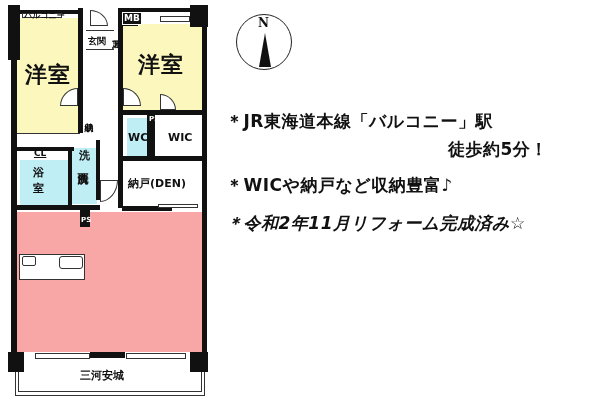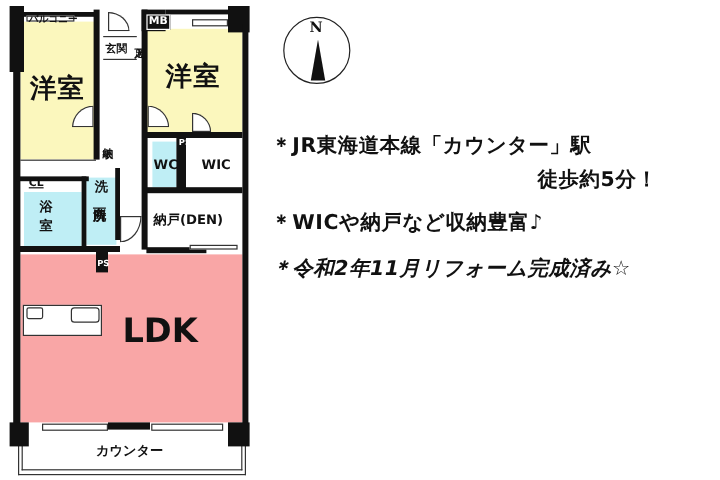--- a/index.html
+++ b/index.html
@@ -75,40 +75,39 @@
   <div class="room white" style="left:86px;top:30px;width:28px;height:20px;border-top:1px solid #333;border-bottom:1px solid #333;"></div>
 
   <div class="room white" style="left:19px;top:254px;width:66px;height:26px;border:1px solid #333;"></div>
   <div class="abs" style="left:22px;top:256px;width:14px;height:10px;border:1px solid #333;border-radius:2px;"></div>
   <div class="abs" style="left:59px;top:256px;width:24px;height:13px;border:1px solid #333;border-radius:3px;"></div>
 
   <div class="lbl big" style="left:25px;top:64px;">洋室</div>
   <div class="lbl big" style="left:138px;top:54px;">洋室</div>
   <div class="lbl xs" style="left:24px;top:12px;font-size:8px;">バルコニー</div>
   <div class="lbl xs" style="left:122px;top:12px;color:#fff;background:#111;border:1px solid #fff;padding:1px;">MB</div>
-  <div class="lbl xs" style="left:88px;top:37px;">玄関</div>
+  <div class="lbl xs" style="left:88px;top:37px;font-family:Liberation Serif, serif;">玄関</div>
   <div class="lbl xs vert" style="left:111px;top:34px;font-size:8px;">下足入</div>
   <div class="lbl xs vert" style="left:84px;top:116px;">収納</div>
-  <div class="lbl xs" style="left:24px;top:149px;text-decoration:underline;">CL</div>
+  <div class="lbl xs" style="left:34px;top:149px;text-decoration:underline;">CL</div>
   <div class="lbl sm" style="left:128px;top:132px;">WC</div>
   <div class="lbl sm" style="left:168px;top:132px;text-align:right;">WIC</div>
   <div class="lbl xs" style="left:149px;top:116px;font-size:7px;color:#fff;">PS</div>
   <div class="lbl sm" style="left:33px;top:167px;">浴</div>
   <div class="lbl sm" style="left:33px;top:183px;">室</div>
   <div class="lbl sm" style="left:79px;top:150px;">洗</div>
   <div class="lbl sm vert" style="left:77px;top:164px;">洗面所</div>
   <div class="lbl xs" style="left:81px;top:217px;font-size:7px;color:#fff;">PS</div>
   <div class="lbl sm" style="left:128px;top:178px;">納戸(DEN)</div>
-  <div class="lbl" style="left:102px;top:262px;font-size:28px;">LDK</div>
-  <div class="lbl sm" style="left:80px;top:370px;">カウンター</div>
+  <div class="lbl sm" style="left:80px;top:370px;">三河安城</div>
 </div>
 
 <div class="abs" style="left:236px;top:14px;width:56px;height:56px;border:1px solid #222;border-radius:50%;">
   <div class="lbl" style="left:21px;top:2px;font-size:12px;font-family:'DejaVu Serif', serif;">N</div>
   <svg width="56" height="56" style="position:absolute;left:0;top:0;">
     <polygon points="28,18 22,52 34,52" fill="#111"></polygon>
   </svg>
 </div>
 
-<div class="note" style="left:226px;top:110px;">＊JR東海道本線「カウンター」駅</div>
+<div class="note" style="left:226px;top:110px;">＊JR東海道本線「バルコニー」駅</div>
 <div class="note" style="left:448px;top:138px;">徒歩約5分！</div>
 <div class="note" style="left:226px;top:174px;">＊WICや納戸など収納豊富♪</div>
 <div class="note" style="left:226px;top:212px;font-style:italic;">＊令和2年11月リフォーム完成済み☆</div>
 
 </body></html>

